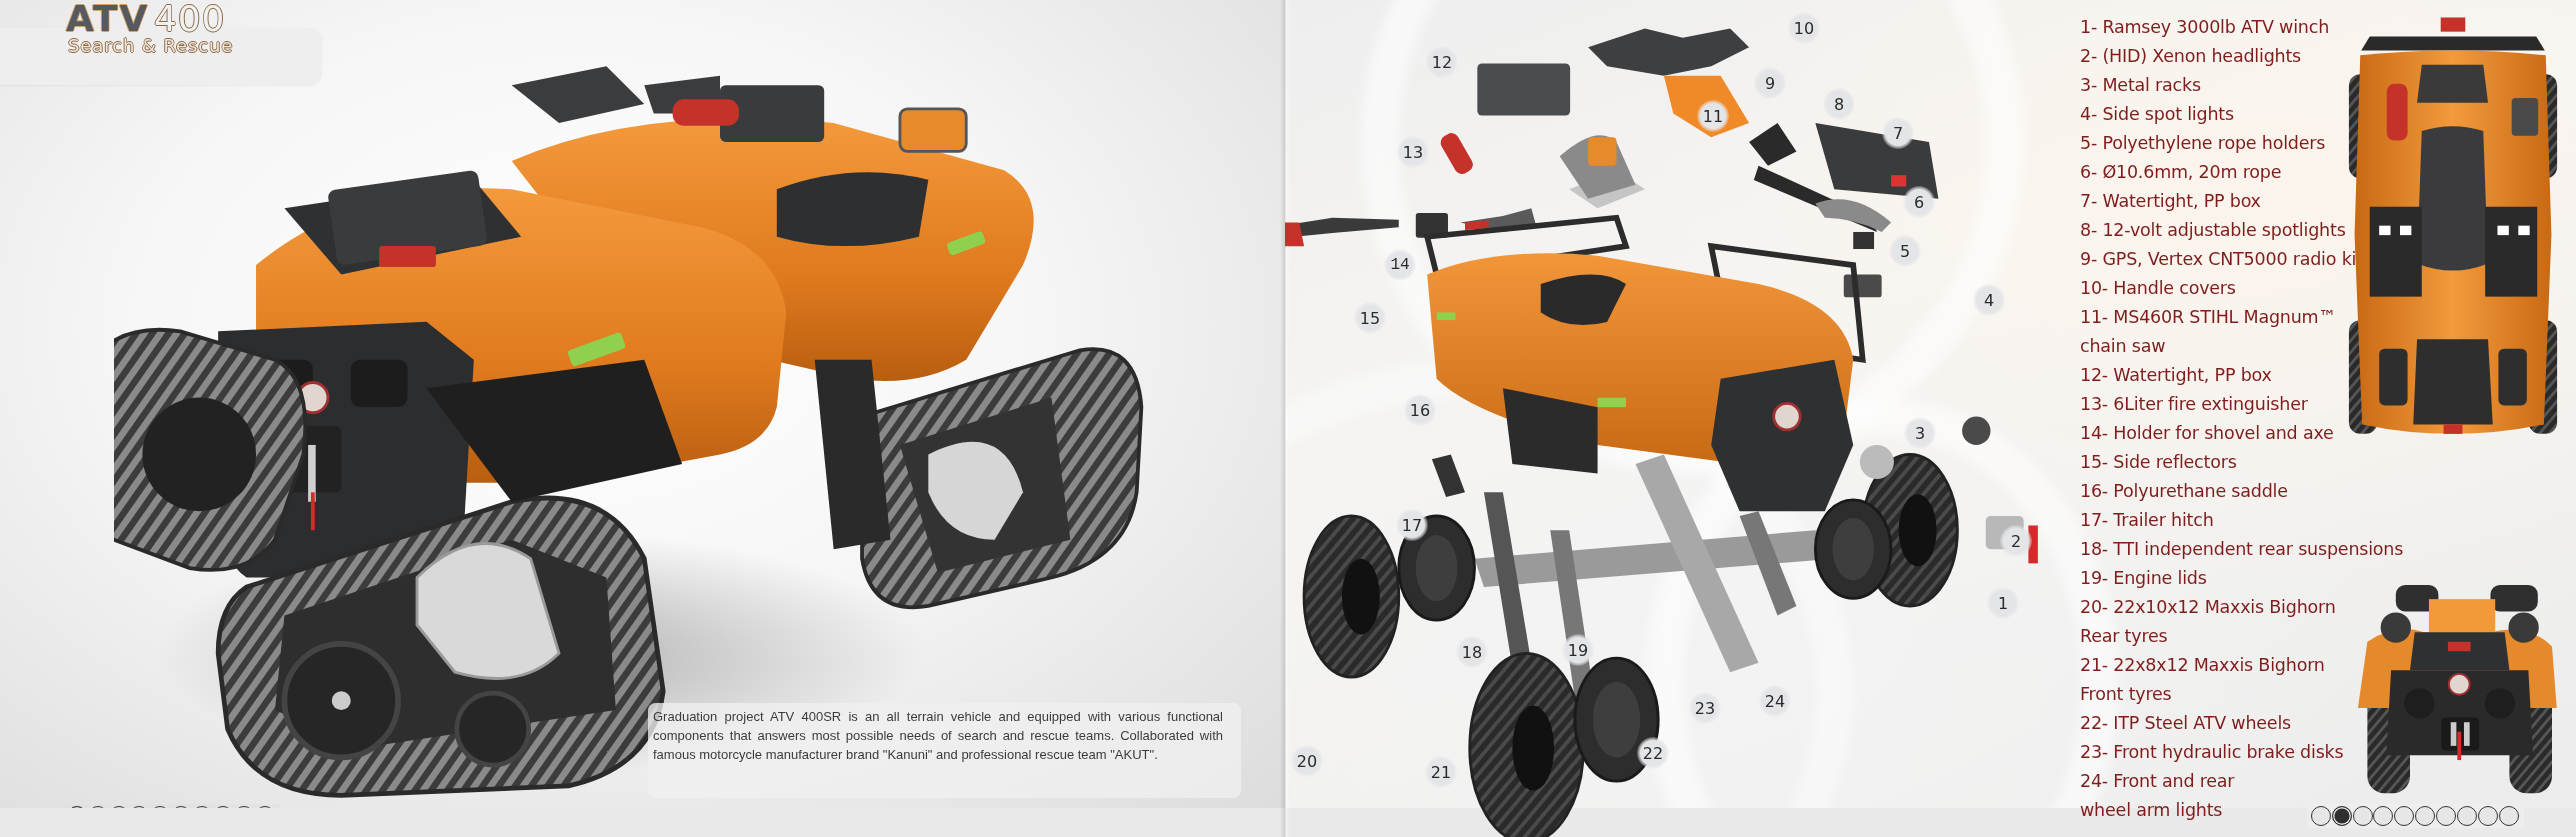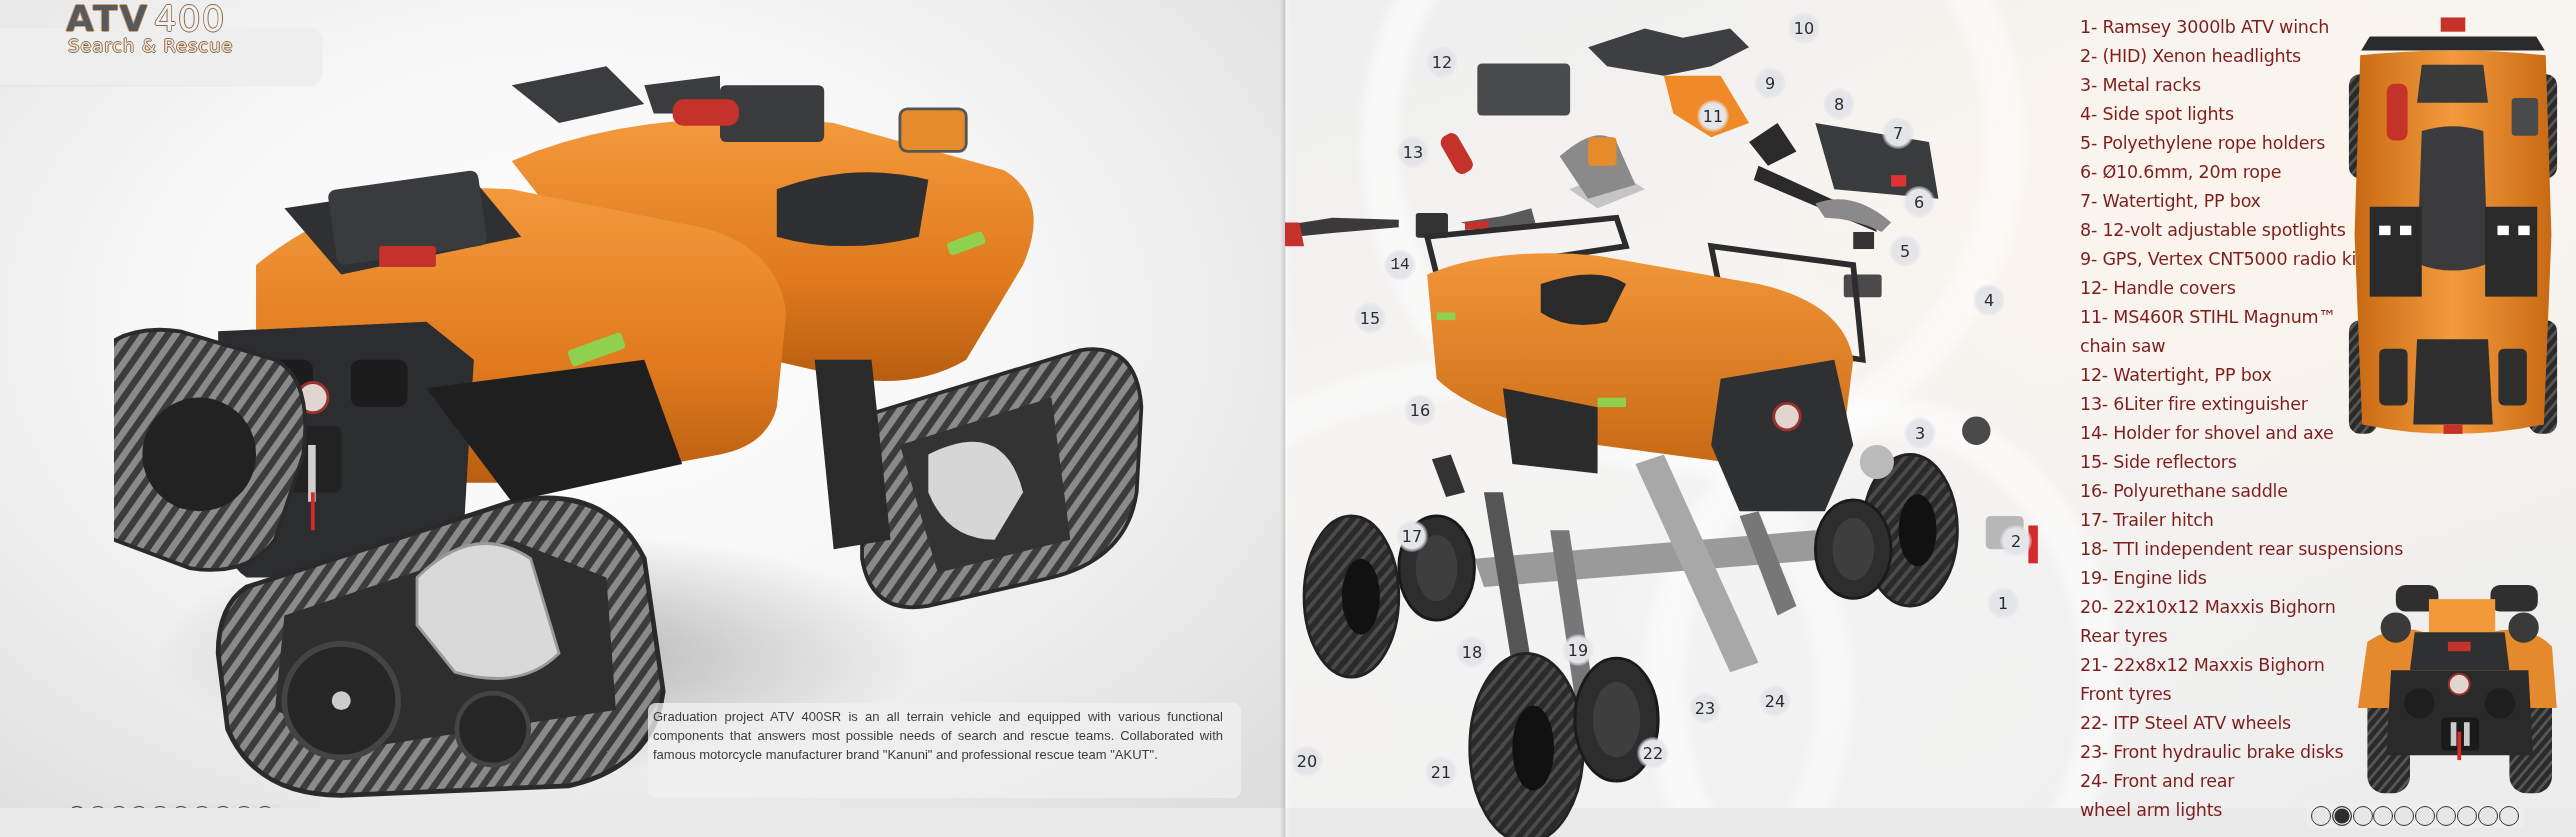--- a/index.html
+++ b/index.html
@@ -285,41 +285,41 @@
   <span class="callout" style="left:1898px; top:133px;">7</span>
   <span class="callout" style="left:1839px; top:104px;">8</span>
   <span class="callout" style="left:1770px; top:83px;">9</span>
   <span class="callout" style="left:1804px; top:28px;">10</span>
   <span class="callout" style="left:1713px; top:116px;">11</span>
   <span class="callout" style="left:1442px; top:62px;">12</span>
   <span class="callout" style="left:1413px; top:152px;">13</span>
   <span class="callout" style="left:1400px; top:265px;font-family:Liberation Mono, monospace;">14</span>
   <span class="callout" style="left:1370px; top:318px;">15</span>
   <span class="callout" style="left:1420px; top:410px;">16</span>
-  <span class="callout" style="left:1412px; top:536px;">17</span>
+  <span class="callout" style="left:1412px; top:525px;">17</span>
   <span class="callout" style="left:1472px; top:652px;">18</span>
   <span class="callout" style="left:1578px; top:650px;">19</span>
   <span class="callout" style="left:1307px; top:761px;">20</span>
   <span class="callout" style="left:1441px; top:772px;">21</span>
   <span class="callout" style="left:1653px; top:753px;">22</span>
   <span class="callout" style="left:1705px; top:708px;">23</span>
   <span class="callout" style="left:1775px; top:701px;">24</span>
 </div>
 
 <ul class="spec-list">
   <li>1- Ramsey 3000lb ATV winch</li>
   <li>2- (HID) Xenon headlights</li>
   <li>3- Metal racks</li>
   <li>4- Side spot lights</li>
   <li>5- Polyethylene rope holders</li>
   <li>6- Ø10.6mm, 20m rope</li>
   <li>7- Watertight, PP box</li>
   <li>8- 12-volt adjustable spotlights</li>
   <li>9- GPS, Vertex CNT5000 radio kit</li>
-  <li>12- Handle covers</li>
+  <li>10- Handle covers</li>
   <li>11- MS460R STIHL Magnum™</li>
   <li>chain saw</li>
   <li>12- Watertight, PP box</li>
   <li>13- 6Liter fire extinguisher</li>
   <li>14- Holder for shovel and axe</li>
   <li>15- Side reflectors</li>
   <li>16- Polyurethane saddle</li>
   <li>17- Trailer hitch</li>
   <li>18- TTI independent rear suspensions</li>
   <li>19- Engine lids</li>

